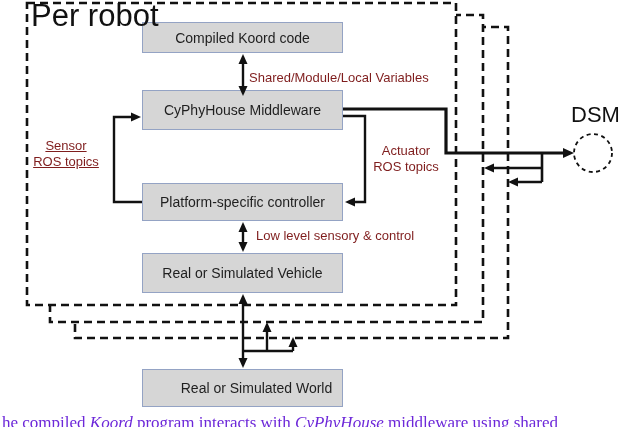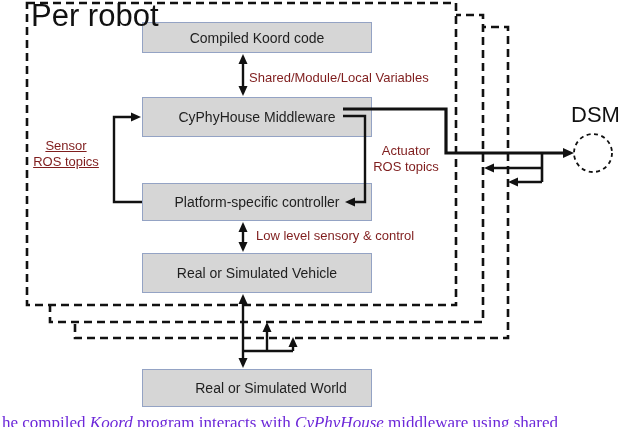--- a/index.html
+++ b/index.html
@@ -2,21 +2,21 @@
 <html><head>
 <meta charset="utf-8">
 <style>
   html,body{margin:0;padding:0;background:#ffffff;}
   #stage{
     position:relative;width:640px;height:427px;background:#ffffff;
     overflow:hidden;font-family:"Liberation Sans", sans-serif;
   }
   .layer{position:absolute;left:0;top:0;}
   .node{
-    position:absolute;left:142px;width:230px;
+    position:absolute;left:142px;width:201px;
     background:#d6d6d6;border:1.5px solid #94a3c4;box-sizing:border-box;
     display:flex;align-items:center;justify-content:center;
     font-size:14px;font-weight:500;color:#1f1f1f;white-space:nowrap;
   }
   .lbl{position:absolute;color:#7f1d1d;font-size:13px;line-height:16px;white-space:nowrap;}
   .lbl.center{text-align:center;}
   .big{color:#111;font-weight:500;}
   #caption{
     position:absolute;left:2px;top:412px;width:636px;height:15px;
     font-family:"Liberation Serif", serif;font-size:17px;line-height:21px;
@@ -31,21 +31,21 @@
 
   <svg class="layer" width="640" height="427">
     <rect x="75" y="27" width="433" height="311" fill="#ffffff" stroke="#111" stroke-width="2.6" stroke-dasharray="8 5"></rect>
     <rect x="50" y="15" width="433" height="307" fill="#ffffff" stroke="#111" stroke-width="2.6" stroke-dasharray="8 5"></rect>
     <rect x="27" y="3" width="429" height="302" fill="#ffffff" stroke="#111" stroke-width="2.6" stroke-dasharray="8 5"></rect>
   </svg>
 
   <div class="node" style="top:22px;height:31px;">
       <span>Compiled Koord code</span>
     </div>
-  <div class="node" style="top:97px;height:40px;">
+  <div class="node" style="top:90px;height:40px;">
       <span>CyPhyHouse Middleware</span>
     </div>
   <div class="node" style="top:183px;height:38px;">
       <span>Platform-specific controller</span>
     </div>
   <div class="node" style="top:253px;height:40px;">
       <span>Real or Simulated Vehicle</span>
     </div>
   <div class="node" style="top:369px;height:38px;padding-left:28px;">
       <span>Real or Simulated World</span>

